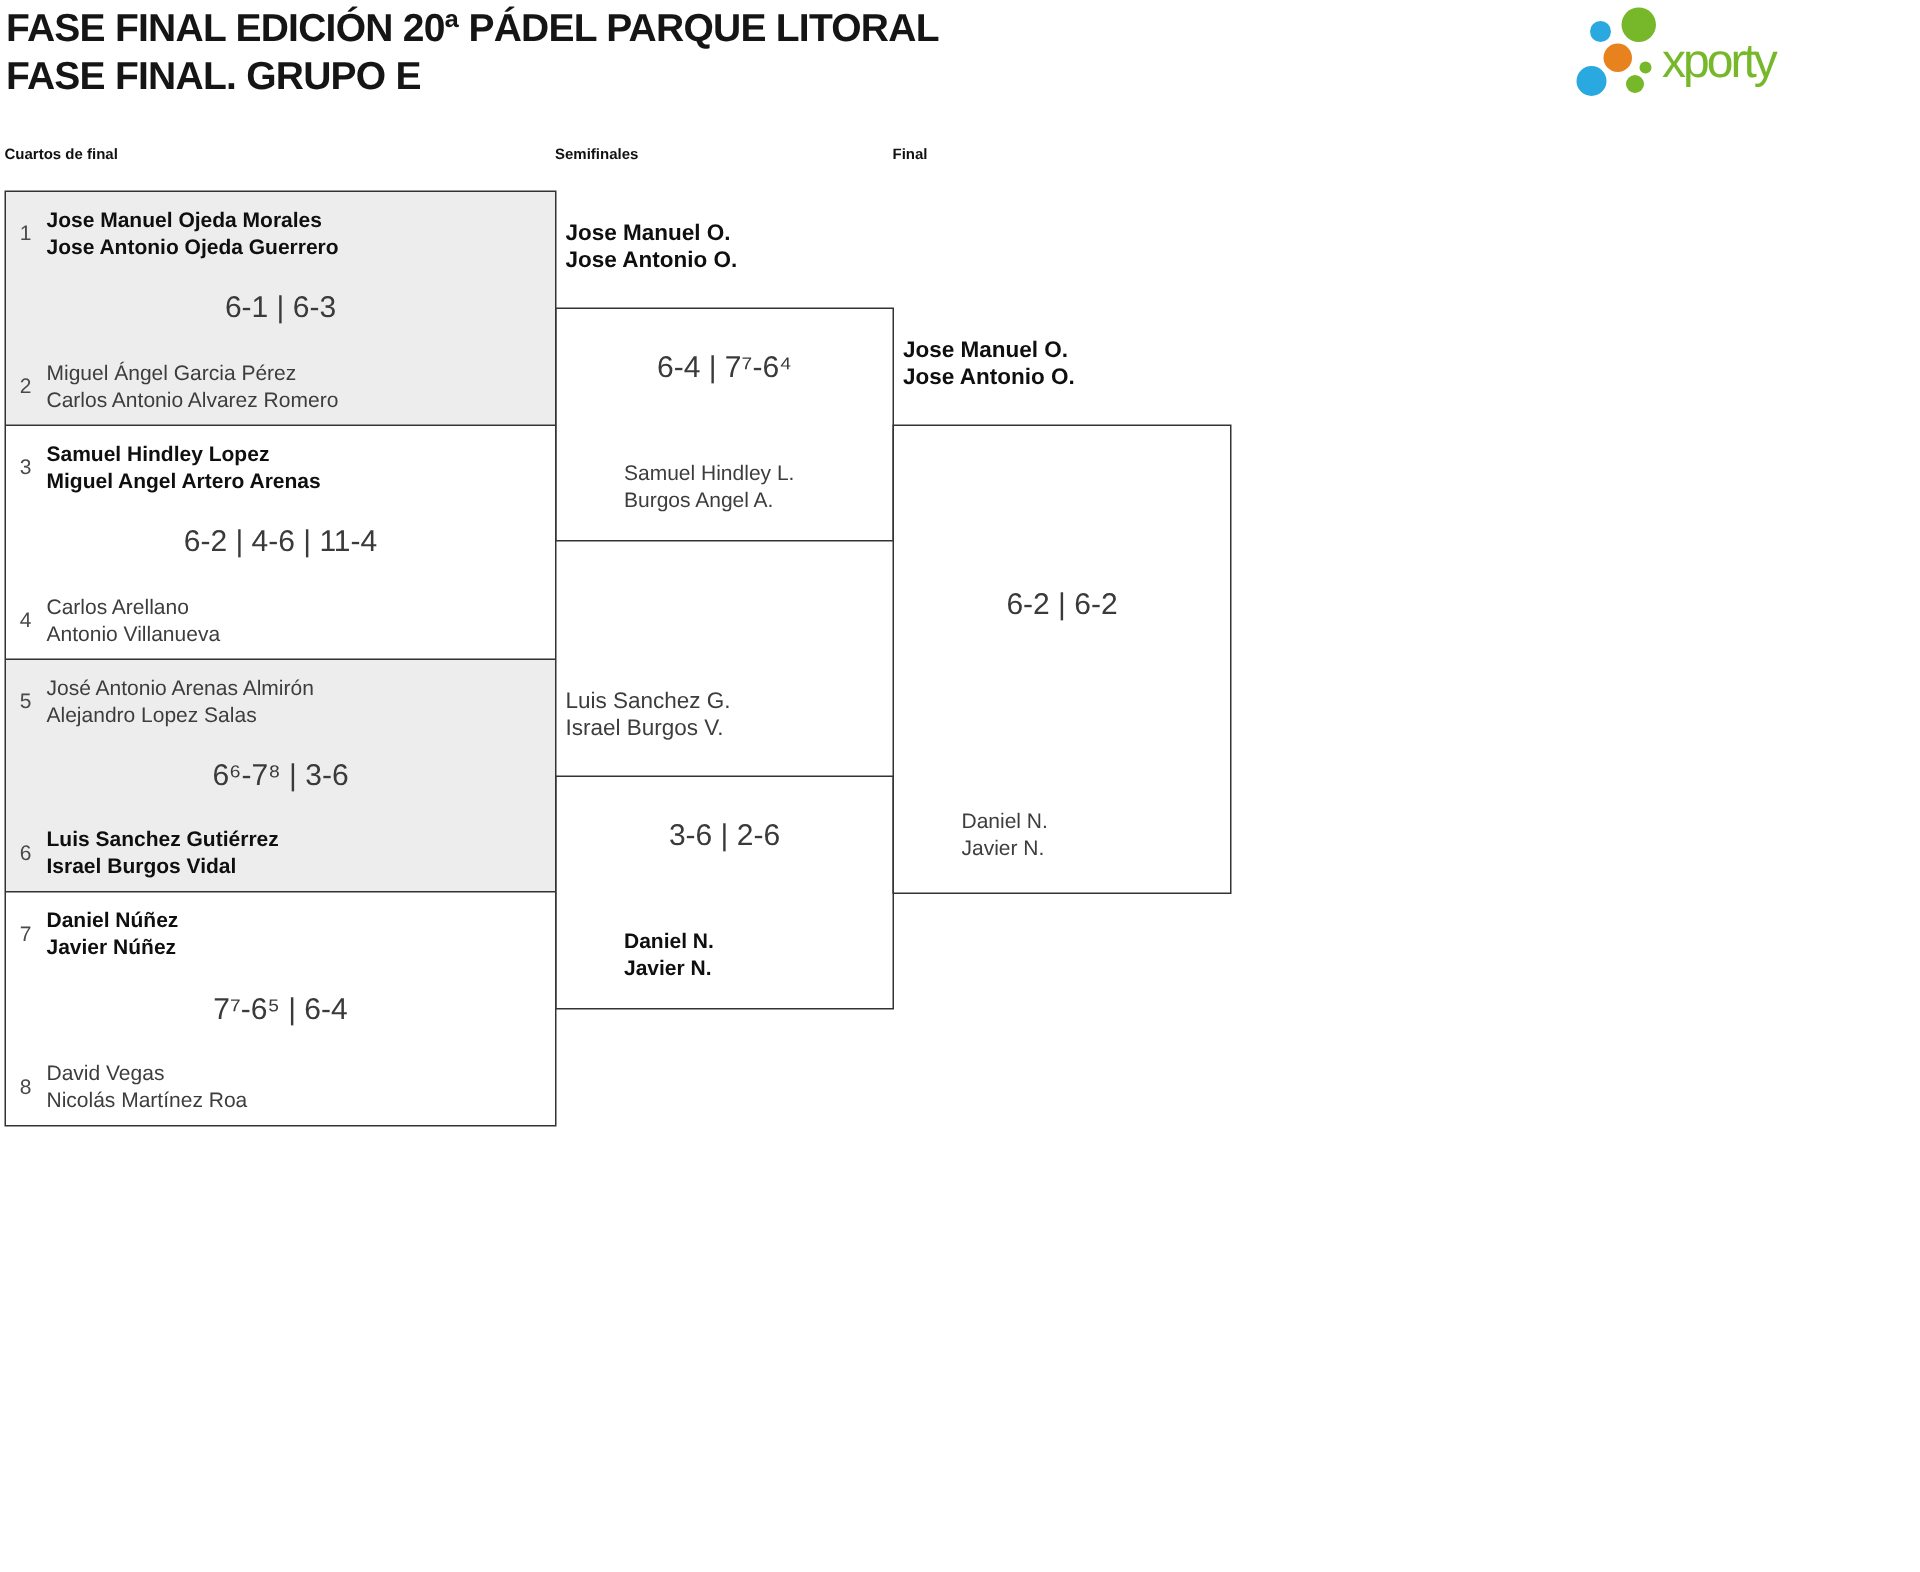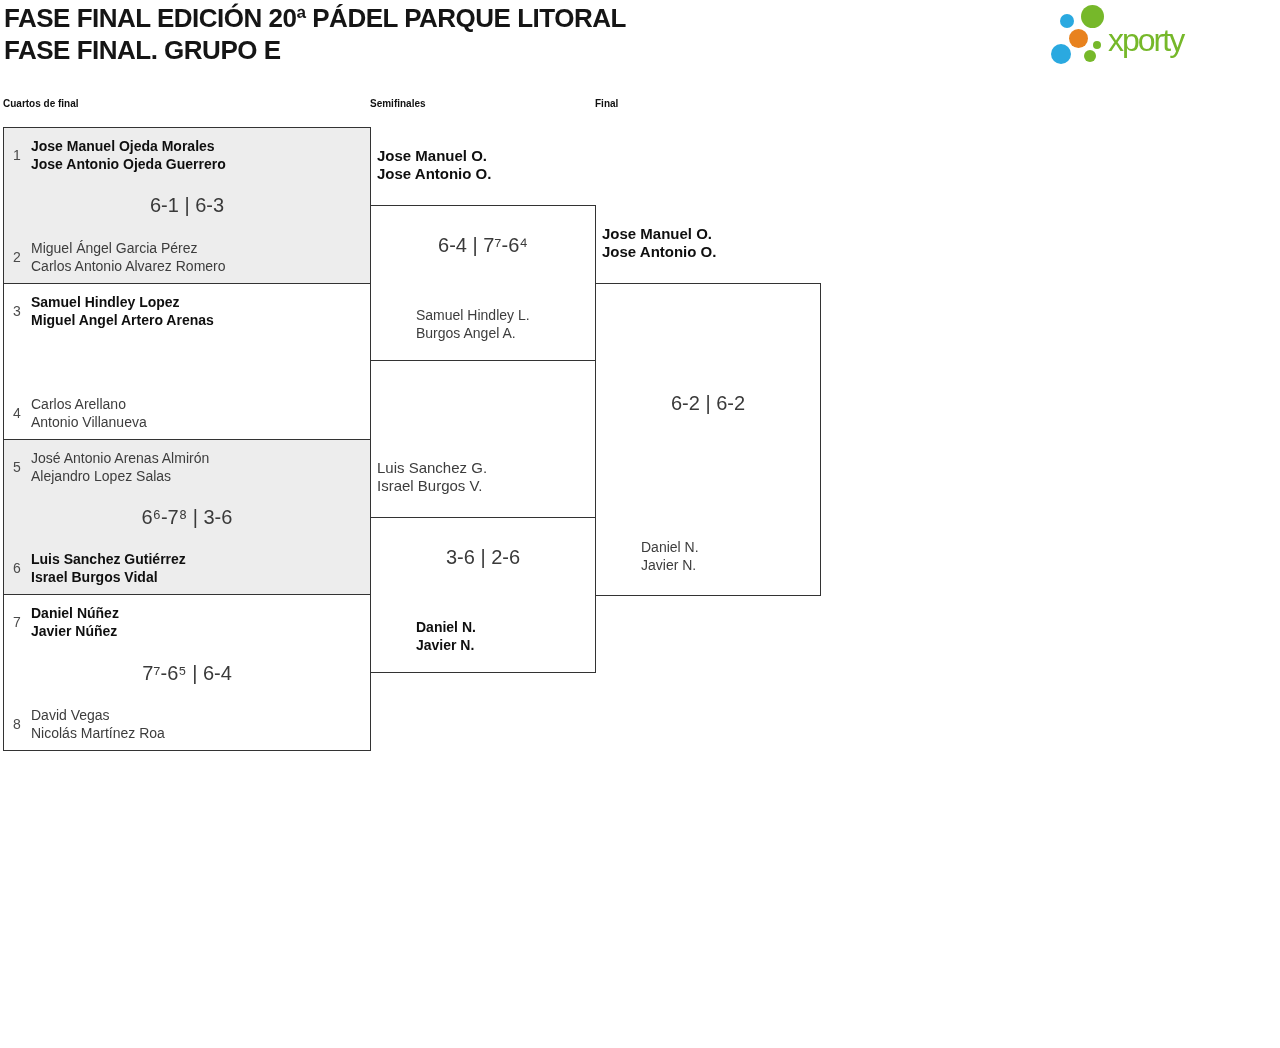--- a/index.html
+++ b/index.html
@@ -144,20 +144,21 @@
   </div>
 
   <div class="qf-block">
     <div class="team-row qf-top">
       <span class="seed">3</span>
       <div class="names winner">
         <div>Samuel Hindley Lopez</div>
         <div>Miguel Angel Artero Arenas</div>
       </div>
     </div>
+    <div class="score qf-score">6-2 | 4-6 | 11-4</div>
     <div class="team-row qf-bottom">
       <span class="seed">4</span>
       <div class="names">
         <div>Carlos Arellano</div>
         <div>Antonio Villanueva</div>
       </div>
     </div>
   </div>
 
   <div class="qf-block gray">

